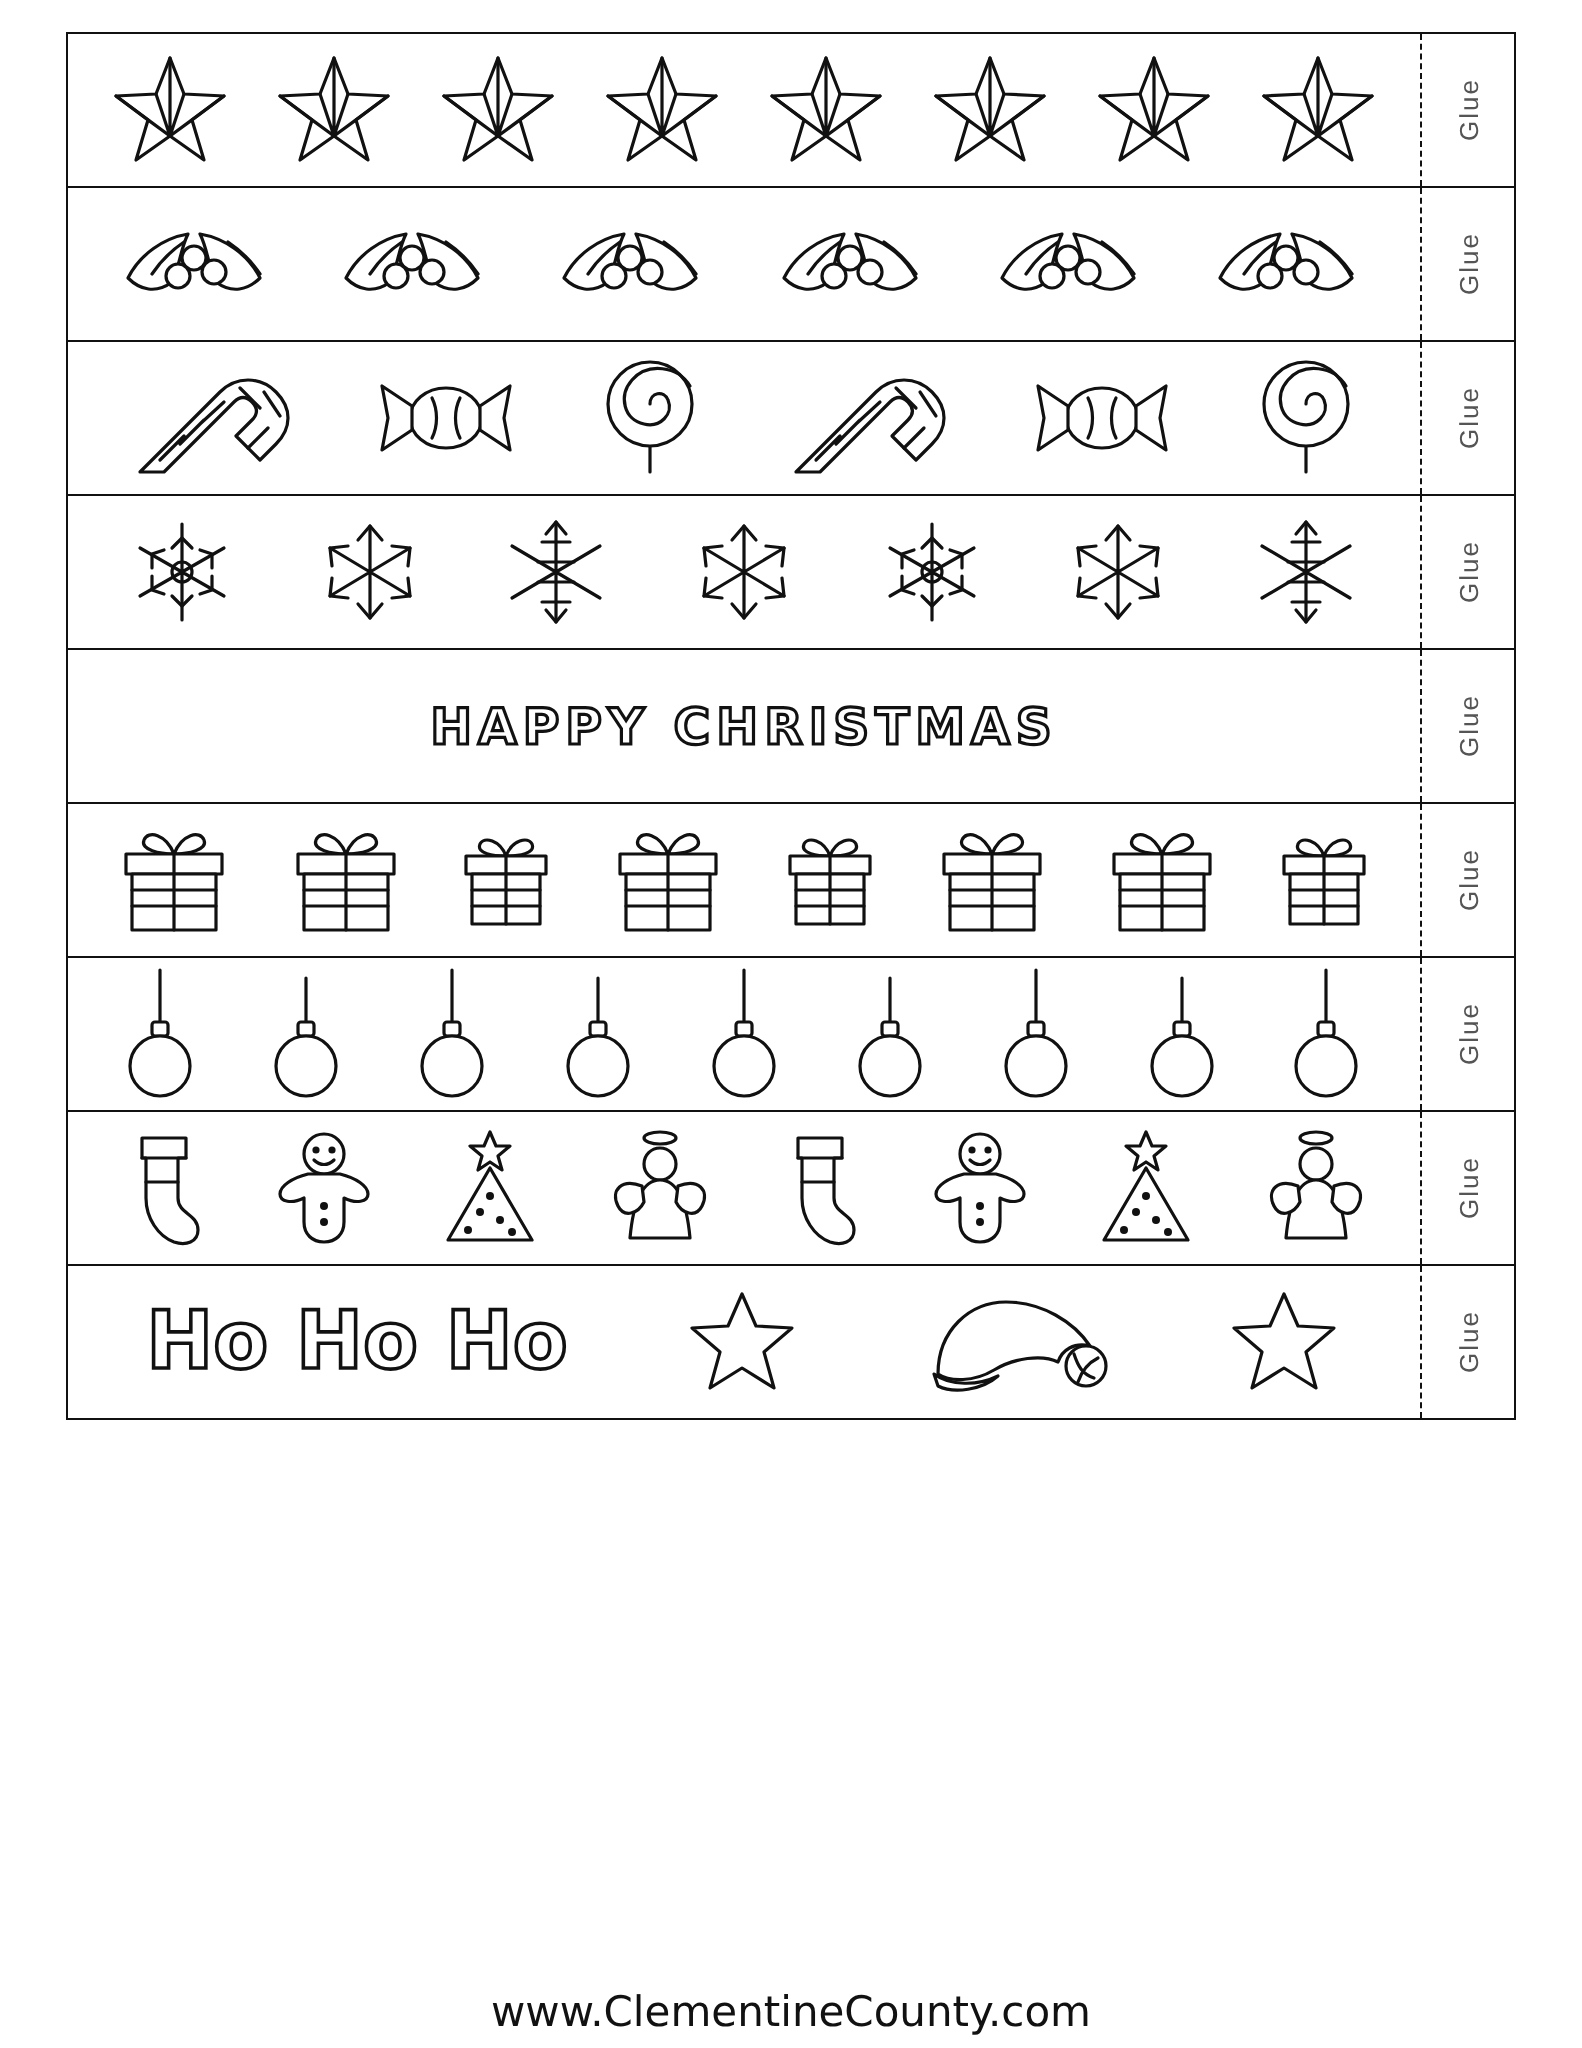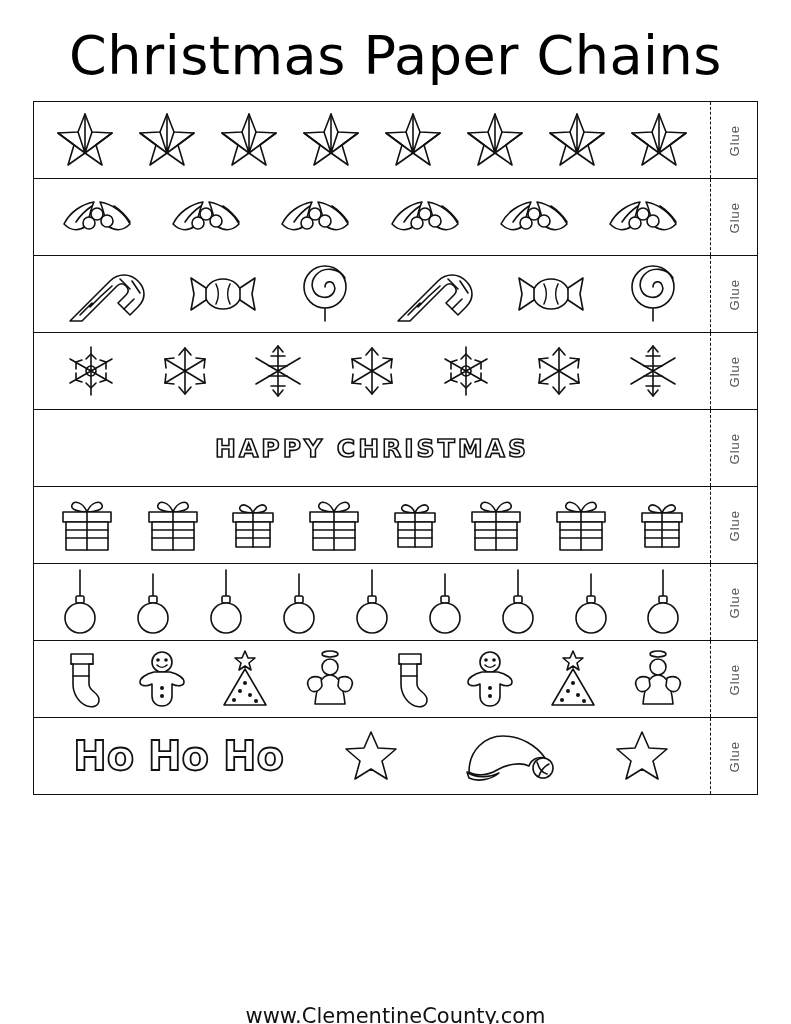--- a/index.html
+++ b/index.html
@@ -111,21 +111,20 @@
     -webkit-text-stroke: 1.8px #111;
     color: #fff;
     text-align: right;
   }
 </style>
 </head>
 <body>
 
 <div class="page">
 
-  <h1 class="title">Christmas Paper Chains</h1>
 
 
   <div class="strips">
 
     <div class="strip">
       <div class="art">
         <svg class="icon" width="60" height="58" viewBox="0 0 60 58">
           <path class="lnw" d="M30 3 L37 21 L57 22 L41 34 L47 54 L30 42 L13 54 L19 34 L3 22 L23 21 Z"></path>
           <path class="ln" d="M30 3 L30 42 M37 21 L30 42 M23 21 L30 42 M57 22 L30 42 M3 22 L30 42 M41 34 L30 42 M19 34 L30 42"></path>
         </svg>

